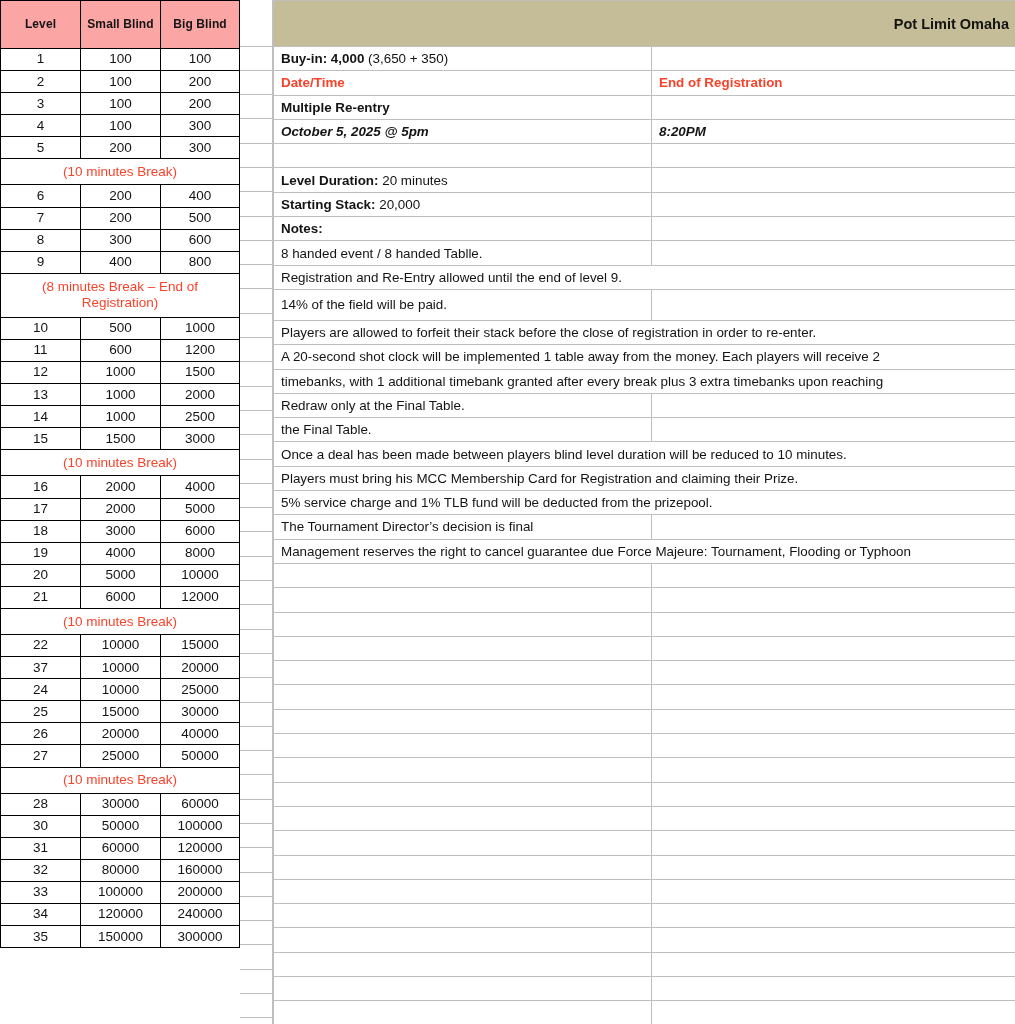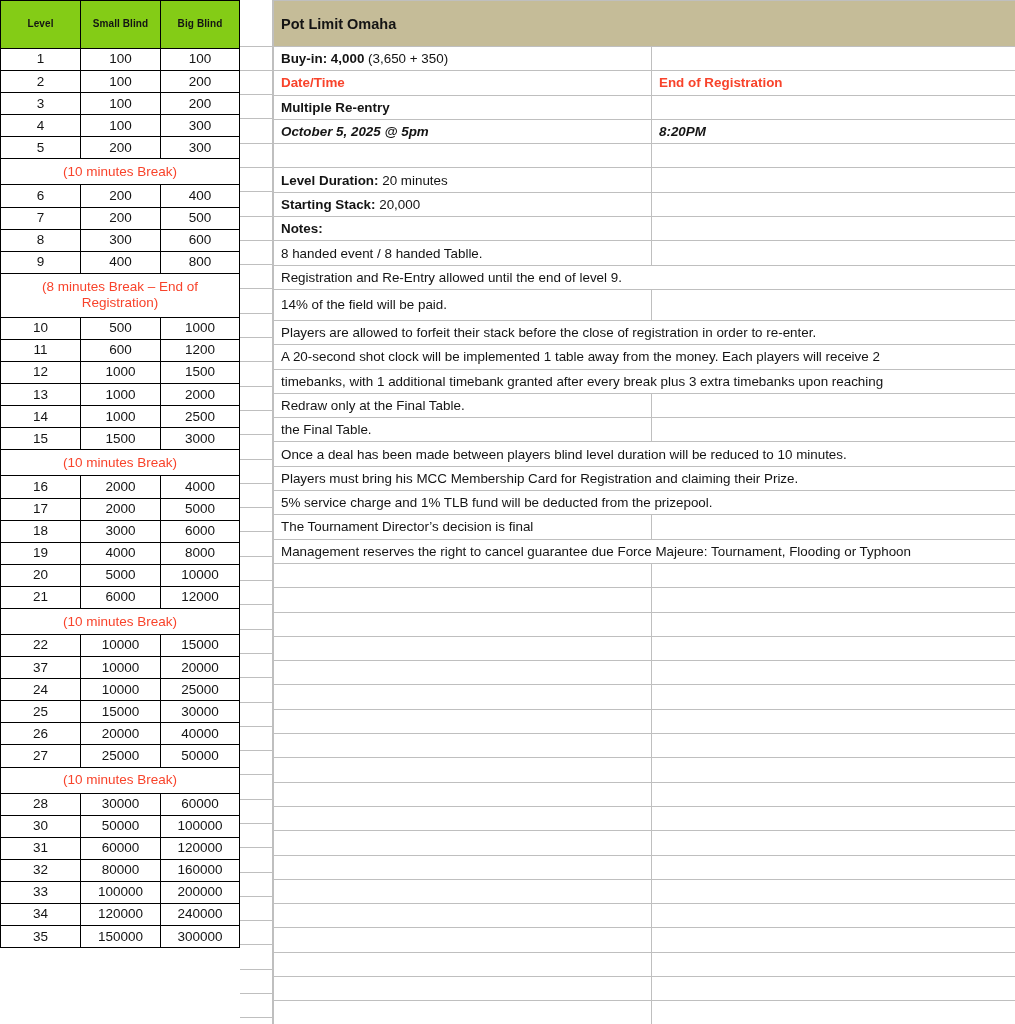--- a/index.html
+++ b/index.html
@@ -21,23 +21,23 @@
     text-align:center;
     font-size:13.5px;
     color:#141414;
     padding:0;
     height:22px;
     line-height:1.05;
     box-sizing:border-box;
     background:#ffffff;
   }
   .btable th{
-    background:#84cc16;
+    background:#fca5a5;
     font-weight:bold;
-    font-size:10px;
+    font-size:12px;
     height:48px;
     letter-spacing:.1px;
   }
   .btable td.break{
     color:#F8432B;
     font-size:13.5px;
     padding:2px 2px;
     line-height:1.18;
     height:auto;
   }
@@ -67,21 +67,21 @@
     padding:1px 6px 1px 7px;
     height:24.3px;
     vertical-align:middle;
     box-sizing:border-box;
     background:#fff;
     white-space:nowrap;
     overflow:visible;
   }
   .ntable td.title{
     background:#C5BC98;
-    text-align:left;
+    text-align:right;
     font-weight:bold;
     font-size:14.5px;
     height:46px;
     border:1px solid #BFBFBF;
   }
   .ntable td.red{color:#F8432B;font-weight:bold;}
   .ntable td.ital{font-style:italic;font-weight:bold;}
   .ntable td b{font-weight:bold;}
   .ntable td.wide{border-right:none;}
   .ntable td.ghost{border-left:none;}

